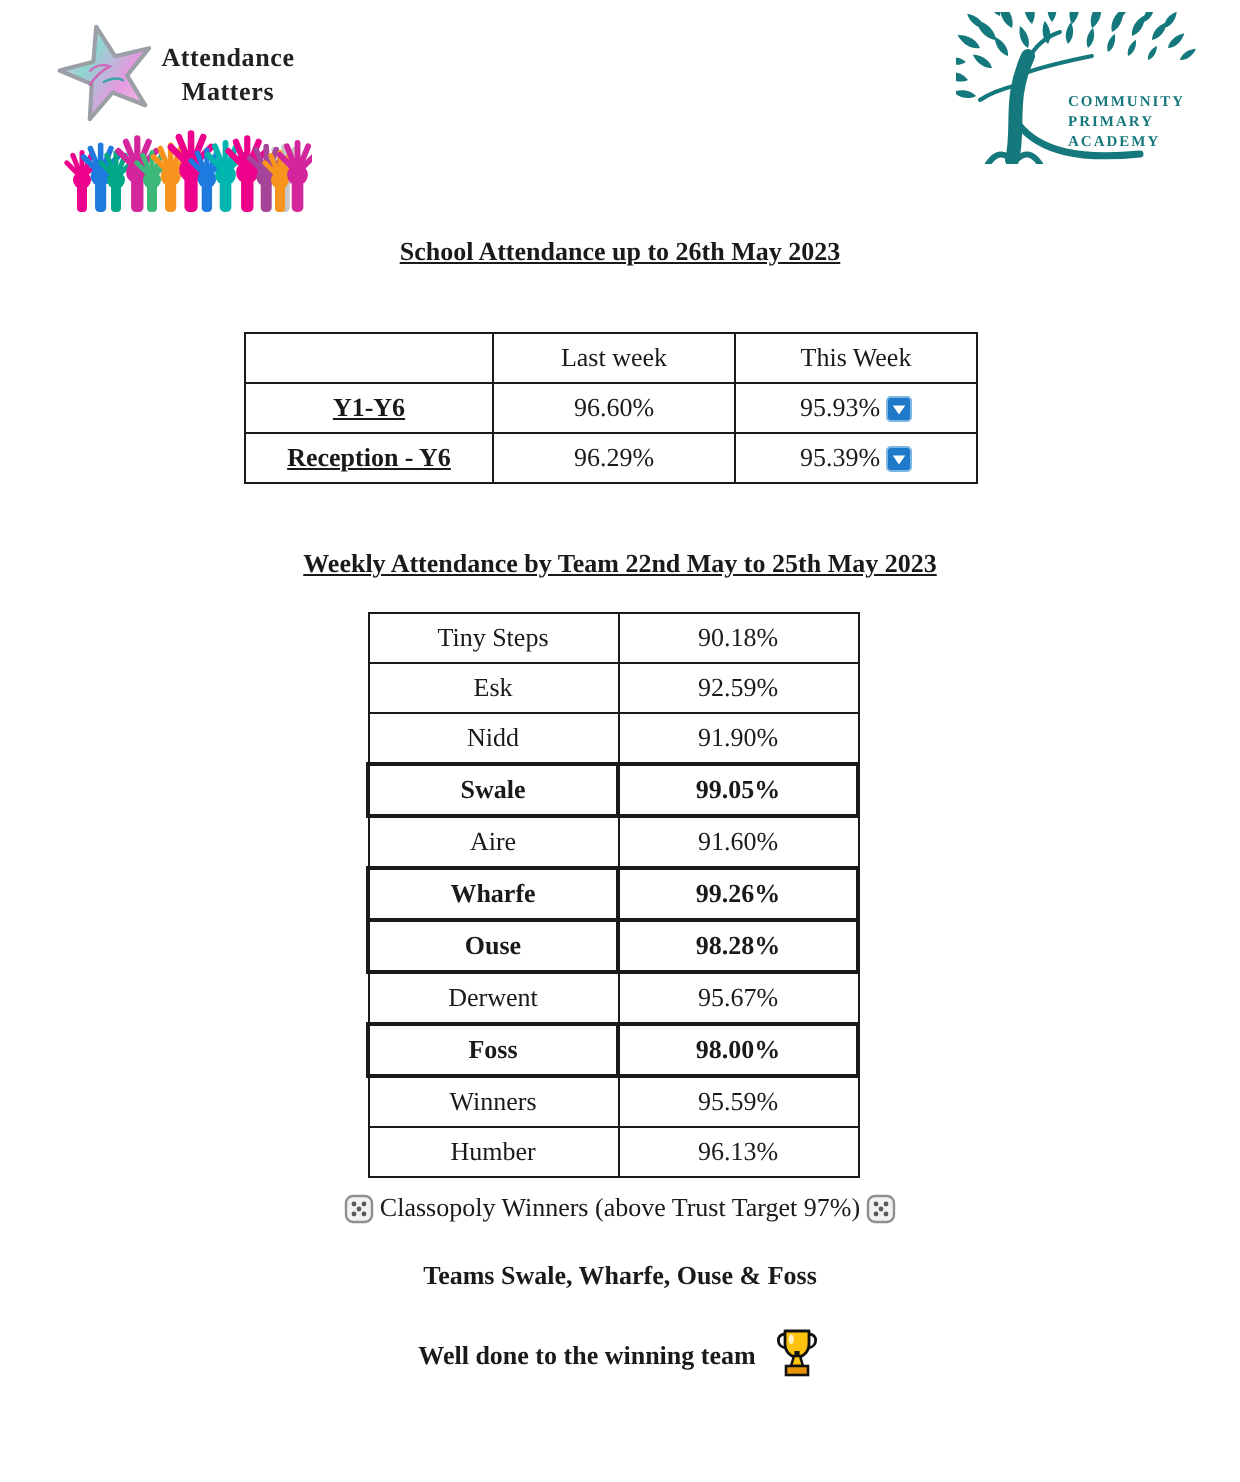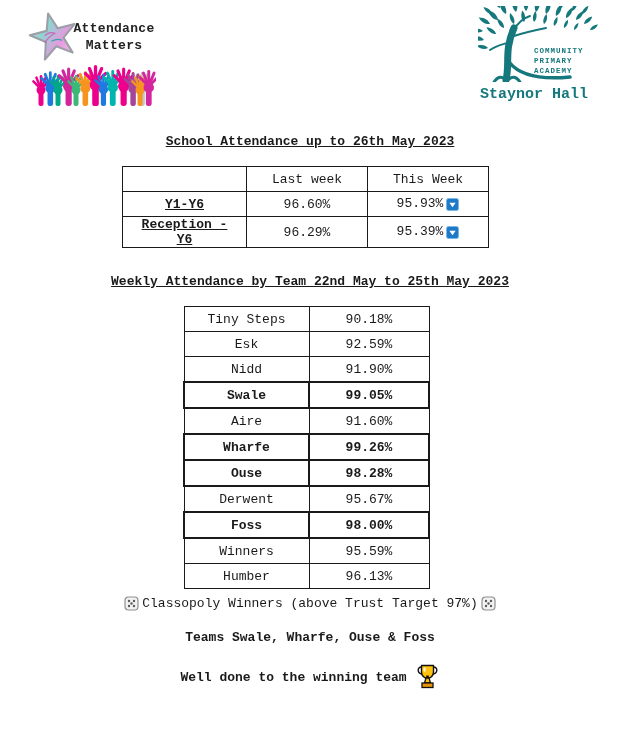--- a/index.html
+++ b/index.html
@@ -1,35 +1,35 @@
 <!DOCTYPE html>
 <html><head>
 <meta charset="utf-8">
 <style>
   html,body{margin:0;padding:0;background:#fff;}
   .page{
     position:relative;width:620px;height:741px;background:#ffffff;overflow:hidden;
-    font-family:Liberation Mono, monospace;color:#1a1a1a;
+    font-family:Liberation Serif, serif;color:#1a1a1a;
   }
   
   .logo-attendance{position:absolute;left:22px;top:8px;width:134px;height:100px;}
   .am-star{position:absolute;left:6px;top:2px;width:52px;height:54px;}
   .am-text{position:absolute;left:50px;top:12px;width:84px;text-align:center;
     font-weight:bold;font-size:13px;line-height:17px;letter-spacing:.3px;color:#222;}
   .am-hands{position:absolute;left:8px;top:52px;width:126px;height:48px;}
   .logo-school{position:absolute;left:478px;top:6px;width:122px;height:100px;}
   .sh-tree{position:absolute;left:0;top:0;width:120px;height:76px;}
   .sh-org{position:absolute;left:56px;top:40px;font-size:7.5px;font-weight:bold;
     letter-spacing:1px;line-height:10px;color:#15787c;}
   .sh-name{position:absolute;left:0;top:80px;width:112px;text-align:center;
     font-size:15px;font-weight:bold;color:#15787c;}
   
   .doc-title{position:absolute;left:0;width:620px;text-align:center;
     font-size:13px;font-weight:bold;text-decoration:underline;}
-  .title1{top:134px;}
+  .title1{top:118px;}
   .title2{top:274px;}
   
   table{border-collapse:collapse;table-layout:fixed;position:absolute;background:#fff;}
   td,th{border:1px solid #1a1a1a;text-align:center;vertical-align:middle;
     font-size:13px;height:24px;padding:0 18px;overflow:hidden;}
   .table1{left:122px;top:166px;width:366px;}
   .table1 th{font-weight:normal;}
   .table1 .rowlabel{font-weight:bold;text-decoration:underline;}
   .trend{display:inline-block;vertical-align:middle;margin-left:3px;line-height:0;}
   .val{vertical-align:middle;}
@@ -153,21 +153,20 @@
         <path d="M33 36 C24 38 18 40 12 44" stroke-width="2"></path>
         <path d="M16 76 C20 70 24 70 28 74" stroke-width="3"></path>
         <path d="M42 76 C38 70 34 70 30 74" stroke-width="3"></path>
       </g>
     </svg>
     <div class="sh-org">
       <div>COMMUNITY</div>
       <div>PRIMARY</div>
       <div>ACADEMY</div>
     </div>
-    <div class="sh-name">Staynor Hall</div>
   </div>
 
   <div class="doc-title title1">School Attendance up to 26th May 2023</div>
 
   <table class="table1">
     <colgroup>
         <col style="width:124px">
         <col style="width:121px">
         <col style="width:121px">
       </colgroup>

